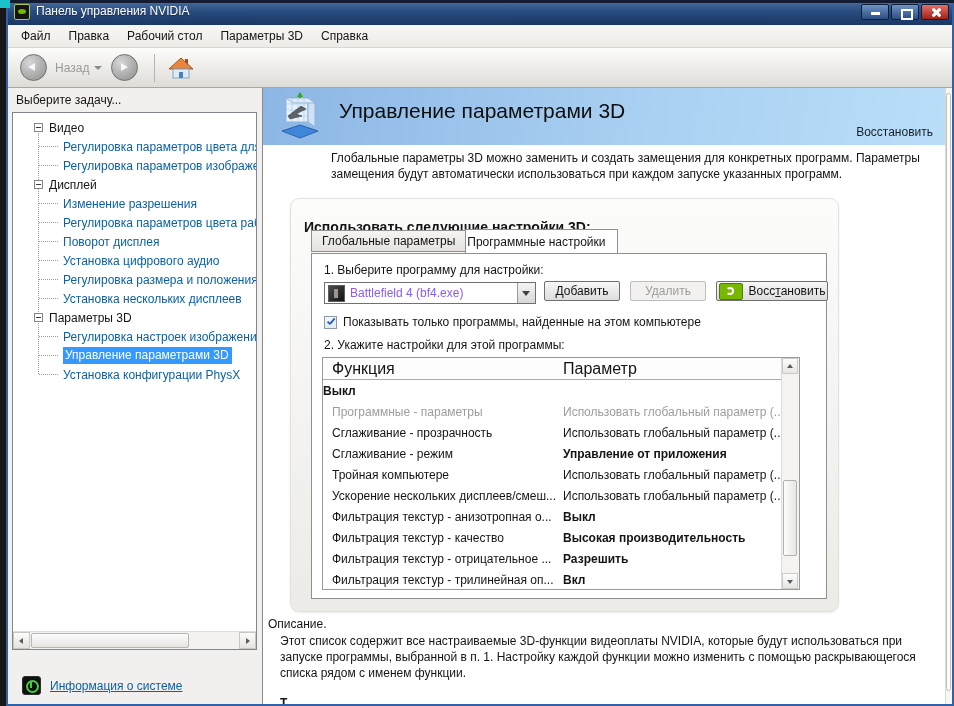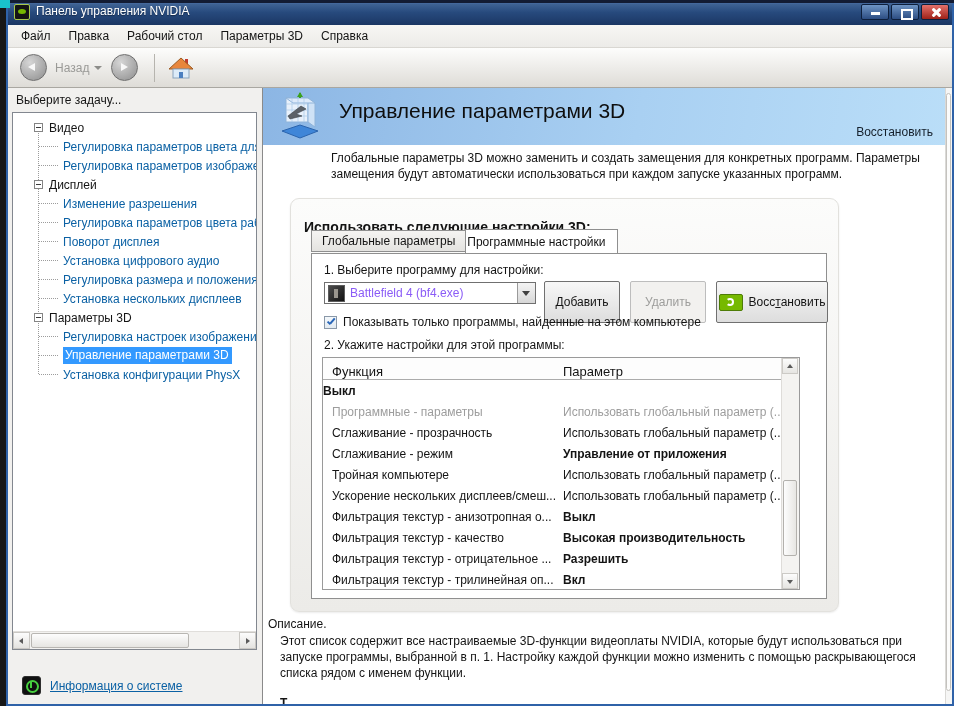--- a/index.html
+++ b/index.html
@@ -83,35 +83,35 @@
   .tab.inactive { border-right:none; }
   .tabbox { position:absolute; left:20px; top:54px; width:516px; height:346px; box-sizing:border-box; background:#fff; border:1px solid #8f8f8f; z-index:2; }
 
   .step-label { position:absolute; left:12px; font-size:12px; color:#141414; }
   .combo { position:absolute; left:12px; top:28px; width:212px; height:22px; box-sizing:border-box; border:1px solid #707070; background:#fff; display:flex; align-items:center; }
   .bf4-icon { width:15px; height:15px; margin:0 5px 0 3px; background:linear-gradient(135deg,#4d4d4d,#121212); border:1px solid #5c5c5c; position:relative; }
   .bf4-icon::after { content:""; position:absolute; left:5px; top:3px; width:4px; height:9px; background:#9a968e; }
   .combo-text { flex:1; font-size:12px; color:#8b5cf6; white-space:nowrap; overflow:hidden; }
   .combo-btn { width:17px; height:20px; border-left:1px solid #9a9a9a; background:linear-gradient(#f4f4f4,#d7d7d7); position:relative; }
   .combo-btn::after { content:""; position:absolute; left:4px; top:8px; border-left:4px solid transparent; border-right:4px solid transparent; border-top:5px solid #404040; }
-  .btn { position:absolute; top:27px; height:42px; box-sizing:border-box; border:1px solid #707070; border-radius:2px;
+  .btn { position:absolute; top:27px; height:20px; box-sizing:border-box; border:1px solid #707070; border-radius:2px;
          background:linear-gradient(#f7f7f7,#dddddd); font-size:12px; color:#141414; display:flex; align-items:center; justify-content:center; }
   .btn-add { left:232px; width:76px; }
   .btn-del { left:318px; width:76px; border-color:#bdbdbd; background:#f2f1ef; color:#9d9d9b; }
   .btn-restore { left:404px; width:112px; gap:6px; }
   .nv-eye { width:22px; height:15px; background:#76b900; border:1px solid #4e7c07; border-radius:2px; position:relative; }
   .nv-eye::after { content:""; position:absolute; left:6px; top:3px; width:8px; height:8px; border:2px solid #fff; border-radius:50%; border-left-color:transparent; box-sizing:border-box; }
   .check-row { position:absolute; left:12px; top:61px; display:flex; align-items:center; gap:6px; }
   .checkbox { width:13px; height:13px; box-sizing:border-box; border:1px solid #8a98a8; background:linear-gradient(#f4f8fb,#e2eaf1); position:relative; }
   .checkbox::before { content:""; position:absolute; left:2px; top:5px; width:4px; height:2px; background:#2a66b8; transform:rotate(45deg); }
   .checkbox::after { content:""; position:absolute; left:4px; top:3px; width:7px; height:2px; background:#2a66b8; transform:rotate(-50deg); }
   .check-label { font-size:12px; color:#141414; }
 
   .settings-table { position:absolute; left:10px; top:103px; width:478px; height:233px; box-sizing:border-box; border:1px solid #9a9a9a; background:#fff; overflow:hidden; }
-  .thead { display:flex; height:21px; align-items:flex-end; border-bottom:1px solid #ababab; background:#fdfdfd; font-size:13px; color:#141414; }
+  .thead { display:flex; height:21px; align-items:center; border-bottom:1px solid #ababab; background:#fdfdfd; font-size:16px; color:#141414; }
   .th1 { width:240px; padding-left:9px; box-sizing:border-box; }
   .th2 { flex:1; }
   .tbody { position:absolute; left:0; top:22px; right:17px; bottom:0; }
   .drow { display:flex; height:21px; align-items:center; font-size:12px; color:#141414; }
   .dc1 { width:240px; padding-left:9px; box-sizing:border-box; white-space:nowrap; overflow:hidden; }
   .dc2 { flex:1; white-space:nowrap; overflow:hidden; }
   .drow.bold .dc2 { font-weight:bold; }
   .drow.disabled .dc1,.drow.disabled .dc2 { color:#9d9d9d; }
   .v-scroll { position:absolute; right:0; top:0; bottom:0; width:17px; background:#f4f3f1; border-left:1px solid #dedcd9; }
   .vs-btn { position:absolute; left:0; width:16px; height:16px; background:linear-gradient(#fcfcfc,#e6e5e2); border:1px solid #cccac6; box-sizing:border-box; }

